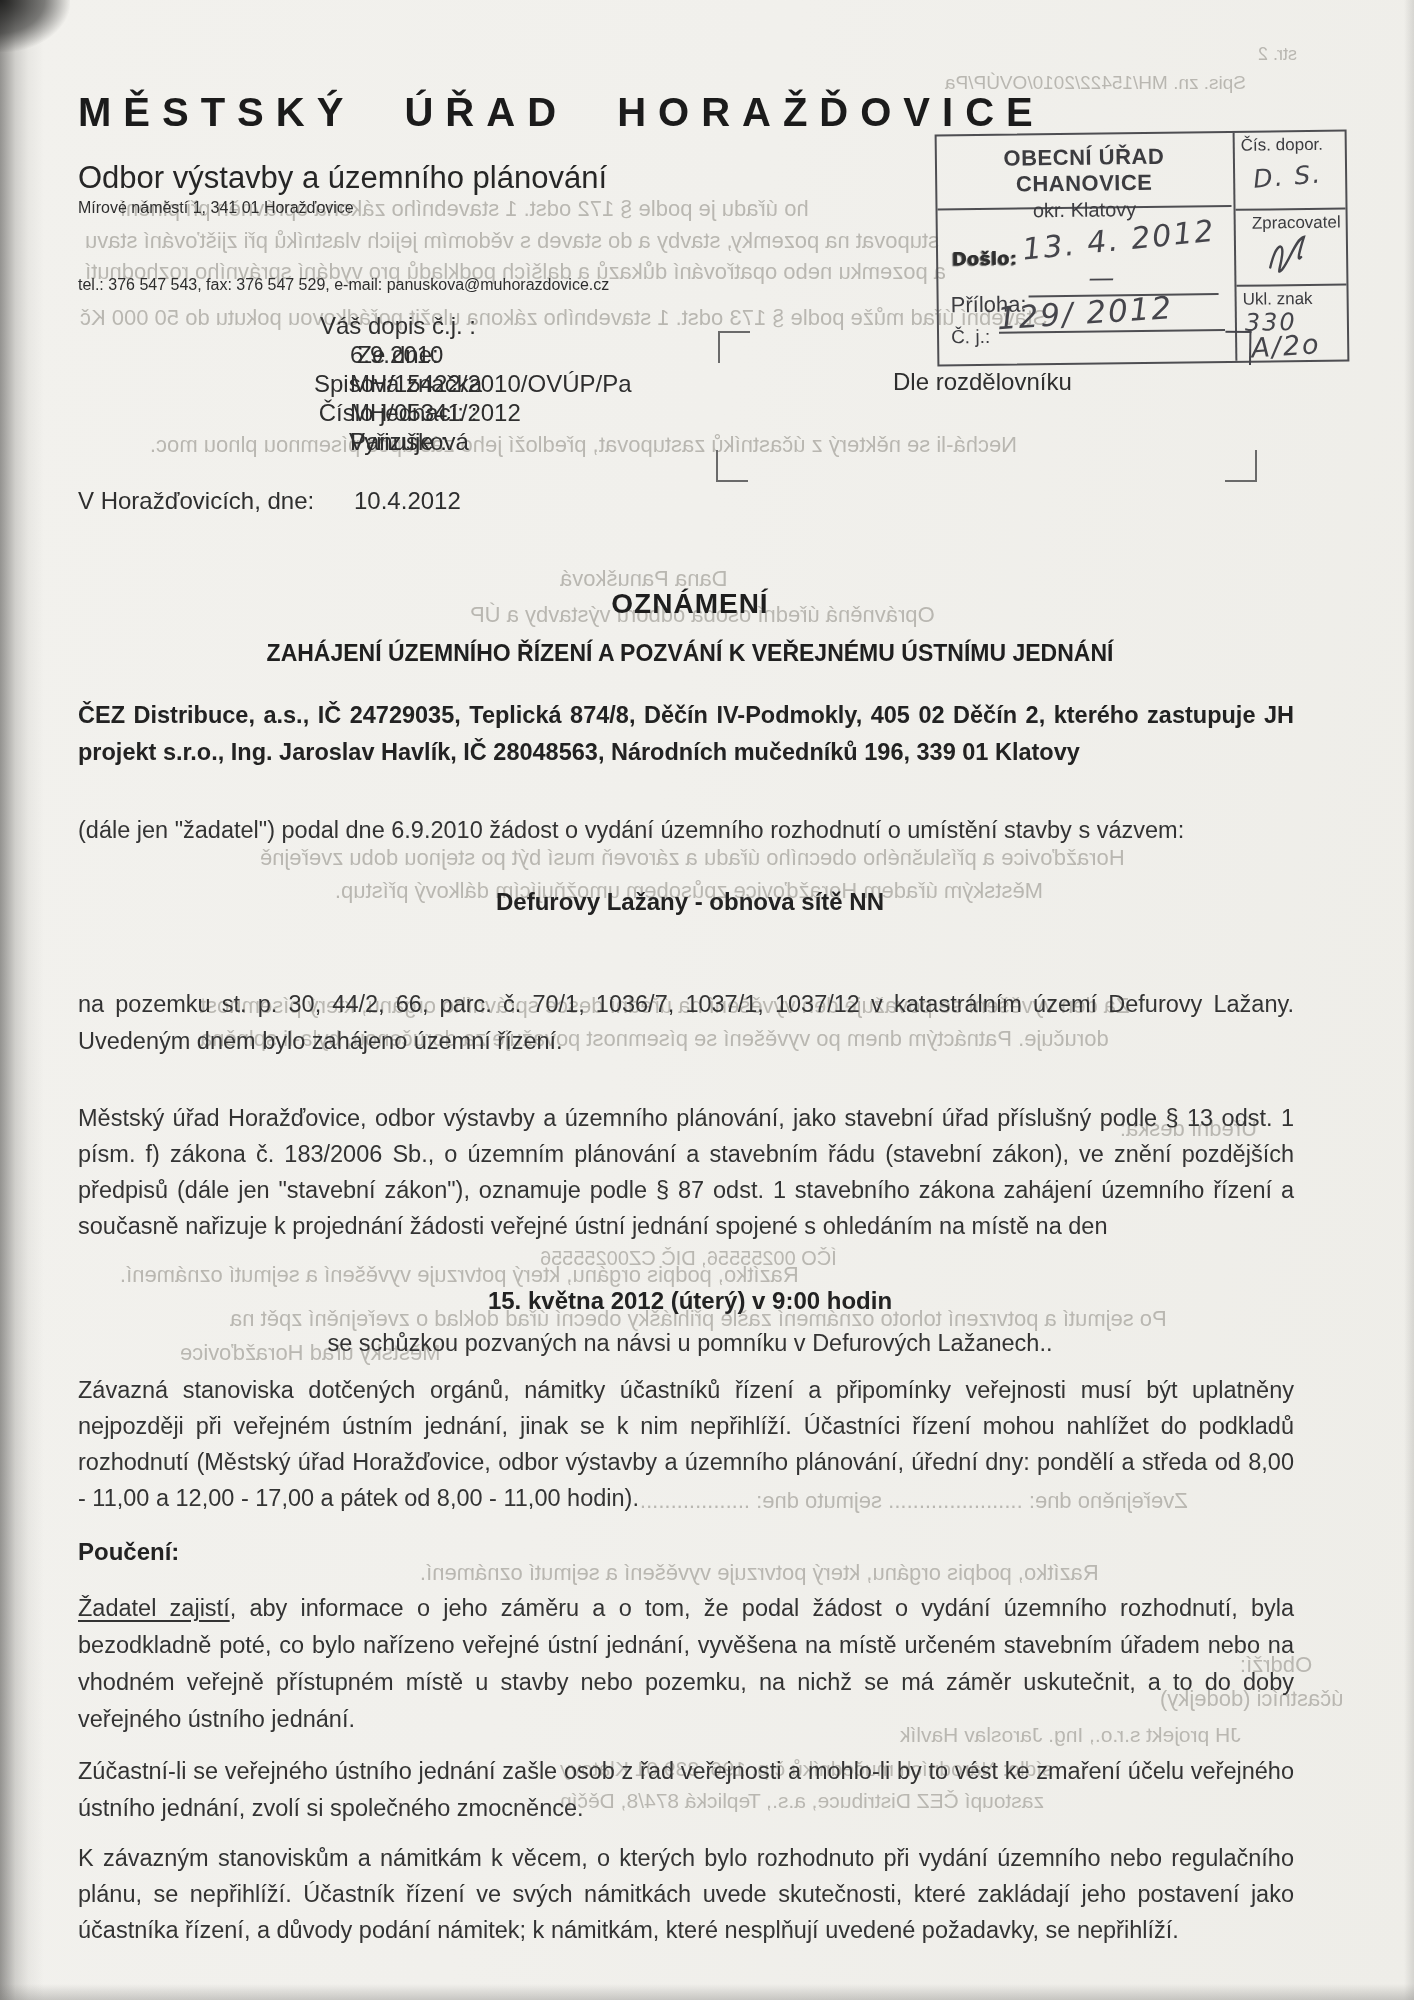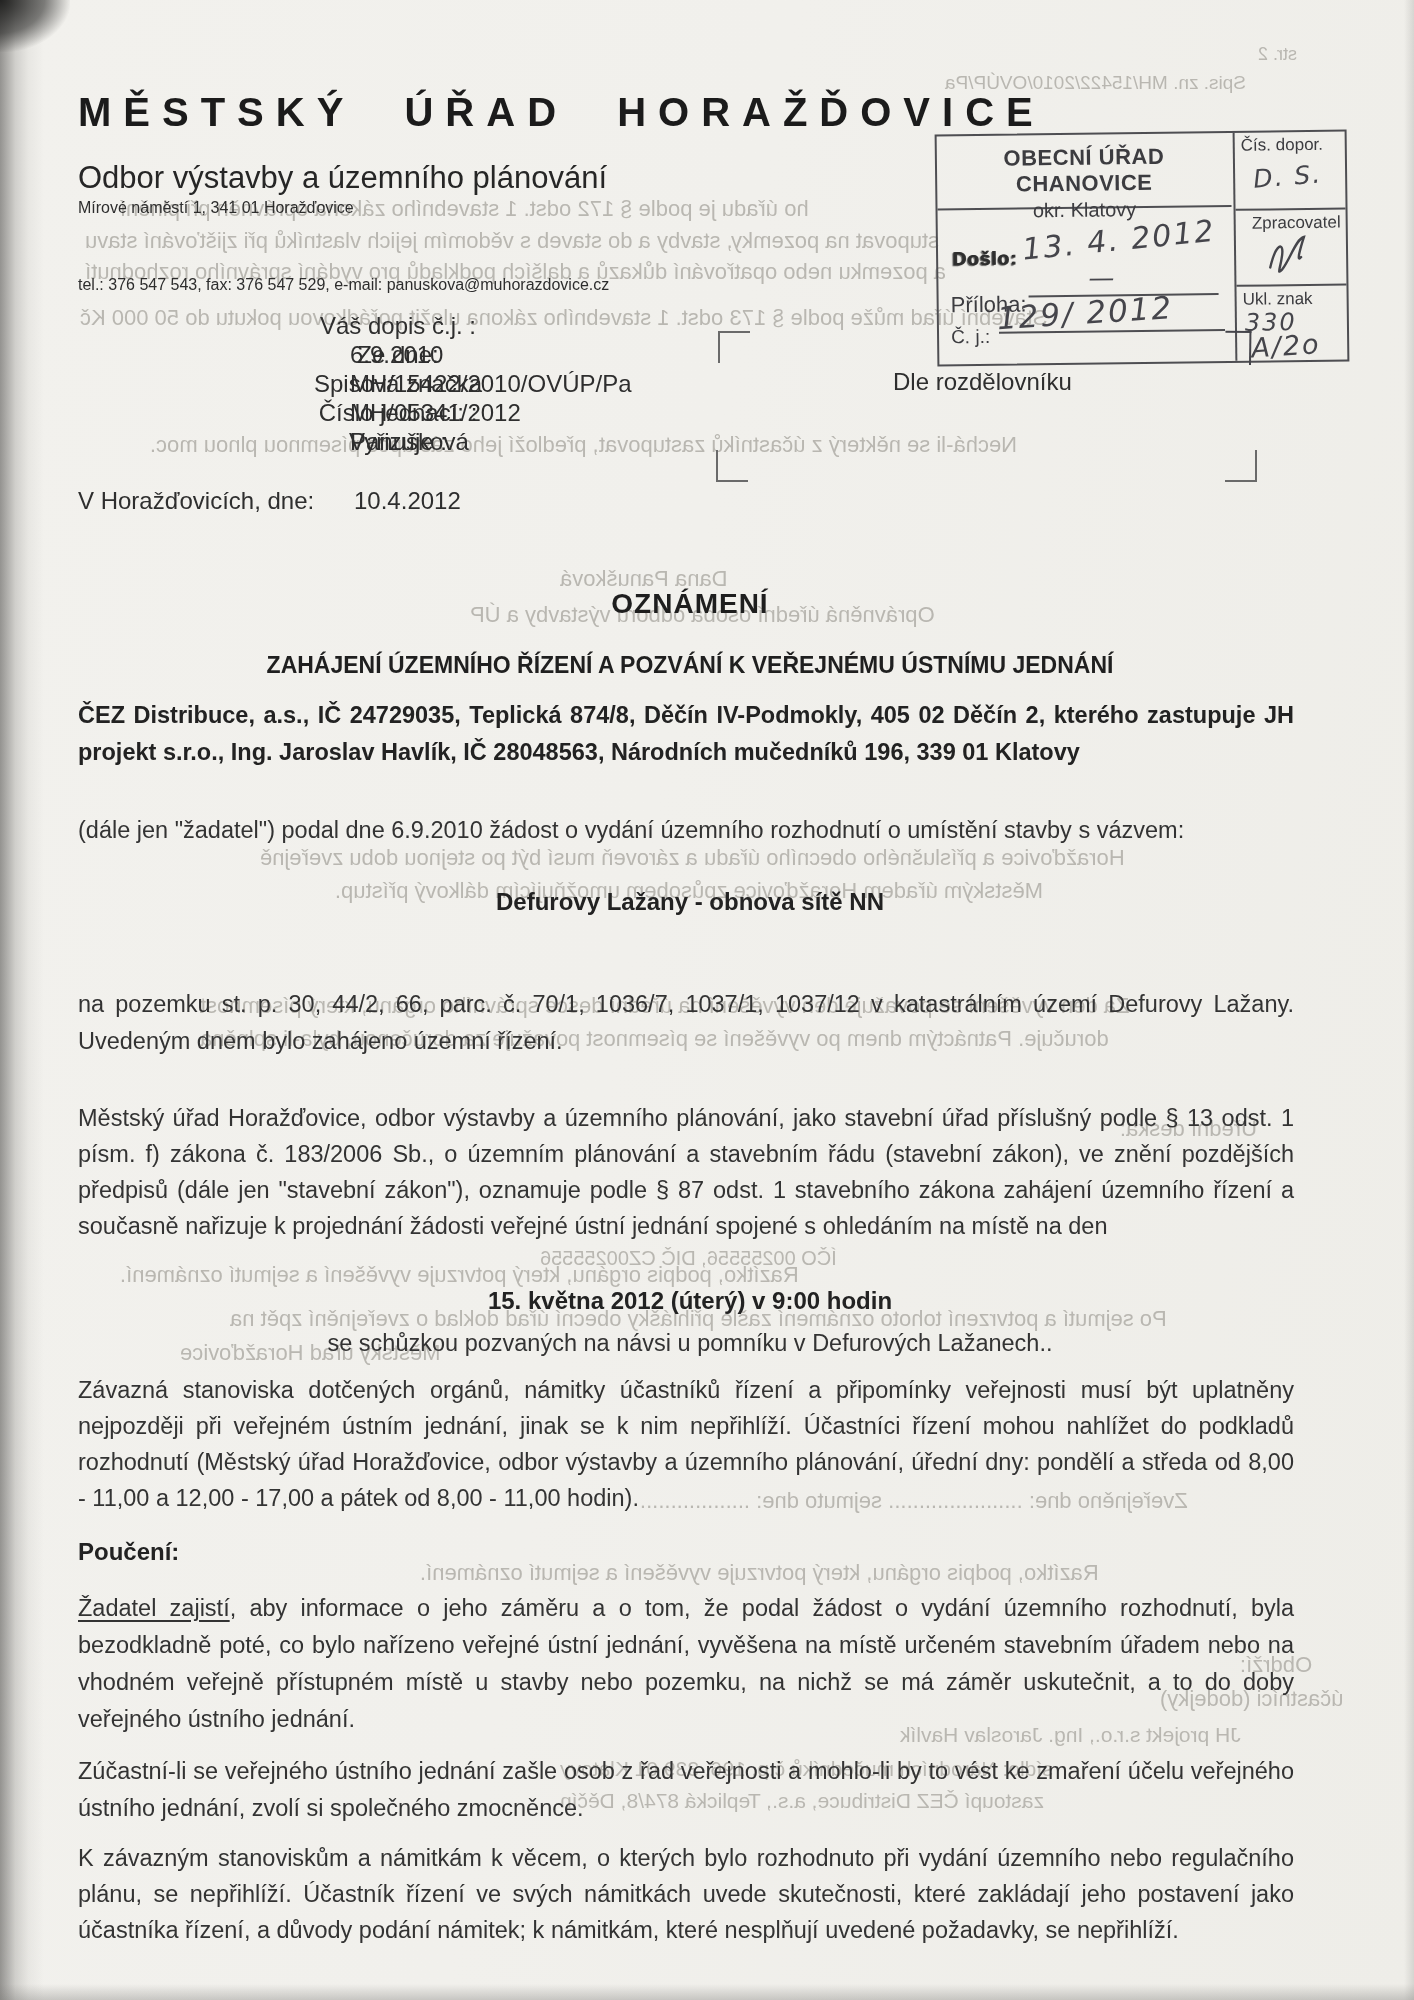--- a/index.html
+++ b/index.html
@@ -158,21 +158,21 @@
   <div class="abs br br-bl" style="left:716px;top:450px;"></div>
   <div class="abs br br-br" style="left:1225px;top:450px;"></div>
   <div class="abs" style="left:893px;top:368px;font-size:24px;color:#2e2e2e;">Dle rozdělovníku</div>
 
   <div class="abs" style="left:78px;top:487px;font-size:24px;color:#2e2e2e;width:600px;">
     <span>V Horažďovicích, dne:</span>
     <span style="position:absolute;left:276px;top:0;">10.4.2012</span>
   </div>
 
   <div class="abs center-wrap h-main" style="top:588px;">OZNÁMENÍ</div>
-  <div class="abs center-wrap h-sub" style="top:640px;margin-top:12px;">ZAHÁJENÍ ÚZEMNÍHO ŘÍZENÍ A POZVÁNÍ K VEŘEJNÉMU ÚSTNÍMU JEDNÁNÍ</div>
+  <div class="abs center-wrap h-sub" style="top:640px;">ZAHÁJENÍ ÚZEMNÍHO ŘÍZENÍ A POZVÁNÍ K VEŘEJNÉMU ÚSTNÍMU JEDNÁNÍ</div>
 
   <div class="abs para bold" style="top:697px;">ČEZ Distribuce, a.s., IČ 24729035, Teplická 874/8, Děčín IV-Podmokly, 405 02  Děčín 2, kterého zastupuje JH projekt s.r.o., Ing. Jaroslav Havlík, IČ 28048563, Národních mučedníků 196, 339 01  Klatovy</div>
   <div class="abs para" style="top:812px;">(dále jen "žadatel") podal dne 6.9.2010 žádost o vydání územního rozhodnutí o umístění stavby s vázvem:</div>
   <div class="abs center-wrap" style="top:888px;font-size:24px;font-weight:bold;color:#222;">Defurovy Lažany - obnova sítě NN</div>
   <div class="abs para" style="top:986px;">na pozemku st. p. 30, 44/2, 66, parc. č. 70/1, 1036/7, 1037/1, 1037/12 v katastrálním území Defurovy Lažany. Uvedeným dnem bylo zahájeno územní řízení.</div>
   <div class="abs para" style="top:1100px;line-height:36px;">Městský úřad  Horažďovice, odbor výstavby a územního plánování, jako stavební úřad příslušný podle § 13 odst. 1 písm. f) zákona č. 183/2006 Sb., o územním plánování a stavebním řádu (stavební zákon), ve znění pozdějších předpisů (dále jen "stavební zákon"), oznamuje podle § 87 odst. 1 stavebního zákona zahájení územního řízení a současně nařizuje k projednání žádosti veřejné ústní jednání spojené s ohledáním na místě na den</div>
   <div class="abs center-wrap" style="top:1287px;font-size:24px;font-weight:bold;color:#222;">15. května 2012 (úterý) v 9:00 hodin</div>
   <div class="abs center-wrap" style="top:1330px;font-size:23.5px;">se schůzkou pozvaných na návsi u pomníku v Defurových Lažanech..</div>
   <div class="abs para" style="top:1372px;line-height:36px;">Závazná stanoviska dotčených orgánů, námitky účastníků řízení a připomínky veřejnosti musí být uplatněny nejpozději při veřejném ústním jednání, jinak se k nim nepřihlíží. Účastníci řízení mohou nahlížet do podkladů rozhodnutí (Městský úřad  Horažďovice, odbor výstavby a územního plánování, úřední dny: pondělí a středa od 8,00 - 11,00 a 12,00 - 17,00 a pátek od 8,00 - 11,00 hodin).</div>
   <div class="abs" style="left:78px;top:1538px;font-size:24px;font-weight:bold;color:#222;">Poučení:</div>

